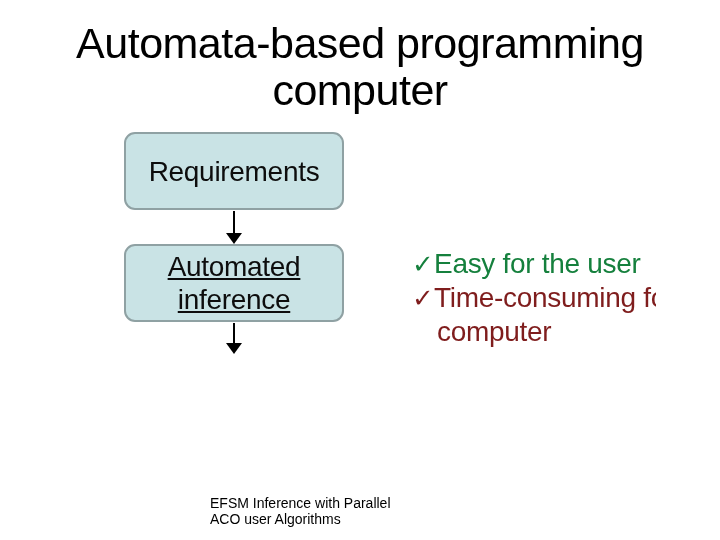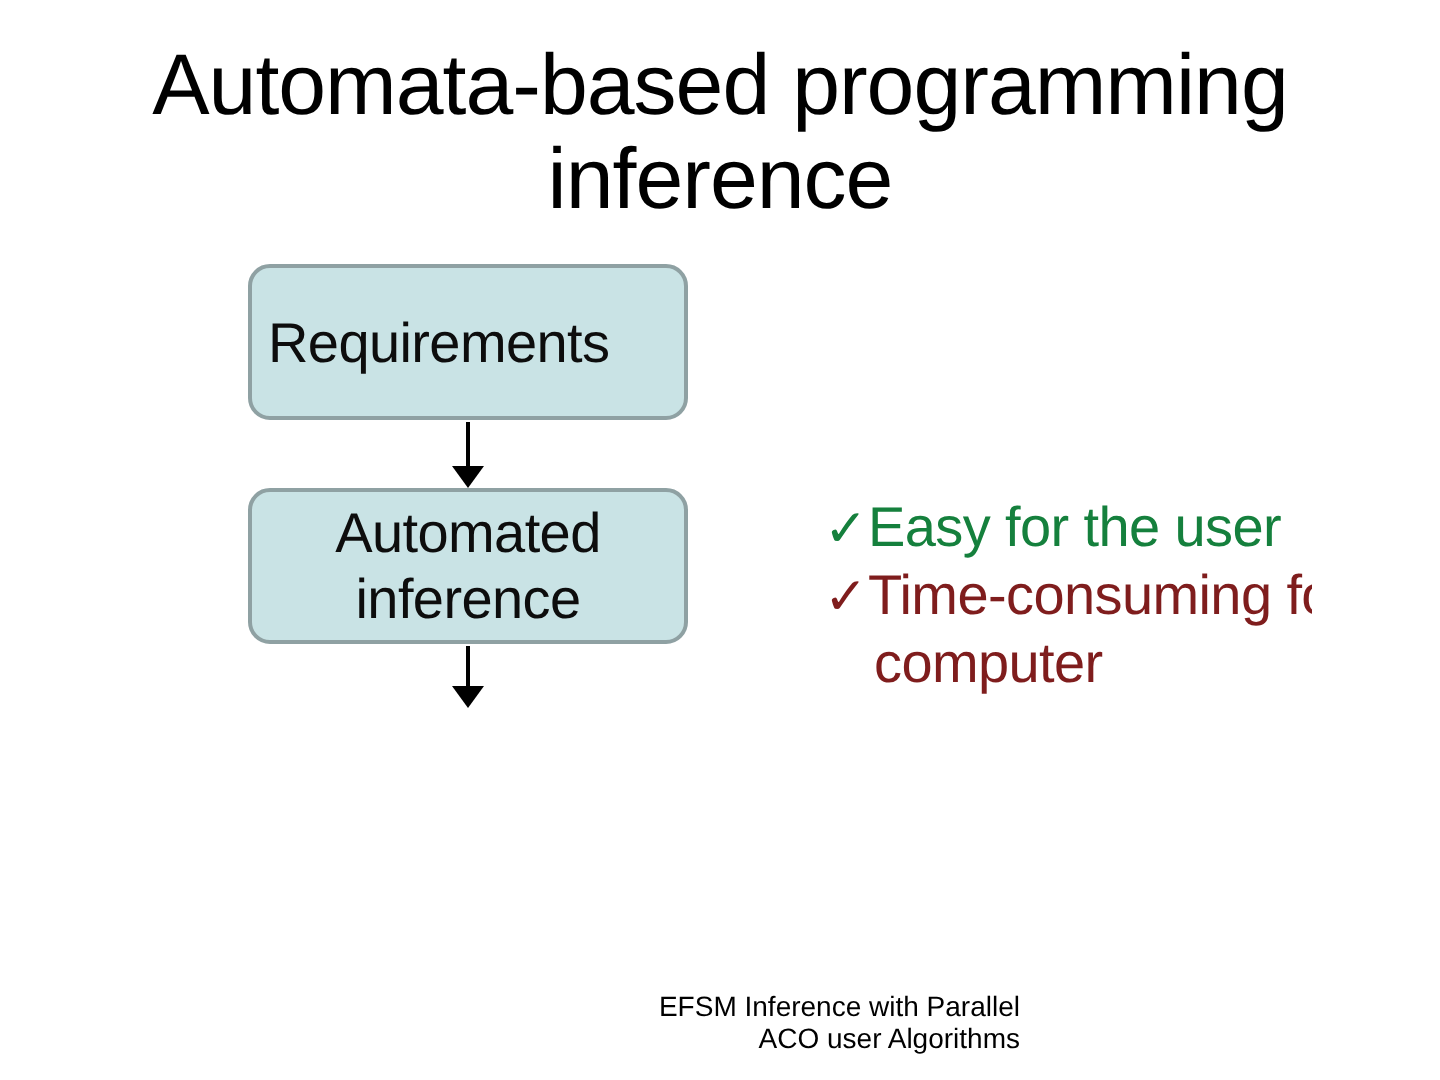--- a/index.html
+++ b/index.html
@@ -32,28 +32,29 @@
     position: absolute;
     left: 124px;
     width: 220px;
     height: 78px;
     box-sizing: border-box;
     background: #c9e3e5;
     border: 2.5px solid #8fa1a3;
     border-radius: 11px;
     display: flex;
     align-items: center;
+    justify-content: center;
     text-align: center;
     font-size: 28px;
     line-height: 33px;
     color: #0d0d0d;
     letter-spacing: -0.3px;
   }
   .box-requirements { top: 132px; }
-  .box-inference    { top: 244px; }
+  .box-inference    { top: 244px; text-decoration: underline; }
   .box-program      { top: 354px; }
   .box-label { padding: 0 8px; }
   
   .flow-arrow {
     position: absolute;
     left: 226px;
     width: 16px;
   }
   .arrow-1 { top: 211px; height: 33px; }
   .arrow-2 { top: 323px; height: 31px; }
@@ -96,21 +97,21 @@
     font-size: 26px;
   }
   .bullet-green { color: #15803d; }
   .bullet-red   { color: #7f1d1d; }
   
   .footer {
     position: absolute;
     left: 210px;
     top: 495px;
     width: 300px;
-    text-align: right;
+    text-align: left;
     font-size: 14px;
     line-height: 16px;
     color: #000000;
   }
   .page-number {
     position: absolute;
     left: 655px;
     top: 495px;
     width: 30px;
     text-align: right;
@@ -119,21 +120,21 @@
     color: #000000;
   }
 </style>
 </head>
 <body>
 
 <div class="slide">
 
   <div class="title">
     <div>Automata-based programming</div>
-    <div>inference</div>
+    <div>computer</div>
   </div>
 
   <div class="flow-box box-requirements">
     <div class="box-label">Requirements</div>
   </div>
 
   <div class="flow-arrow arrow-1">
     <div class="arrow-line"></div>
     <div class="arrow-head"></div>
   </div>

